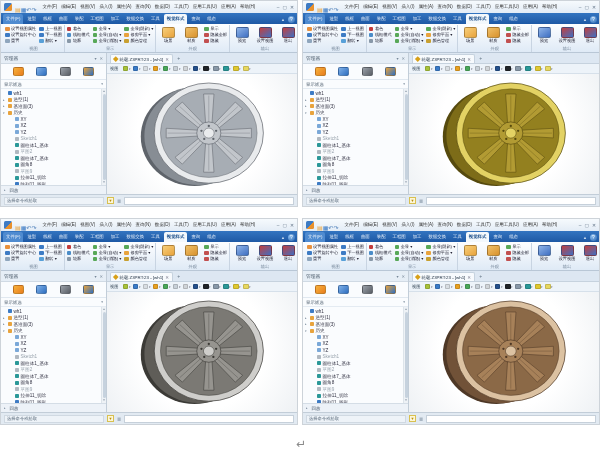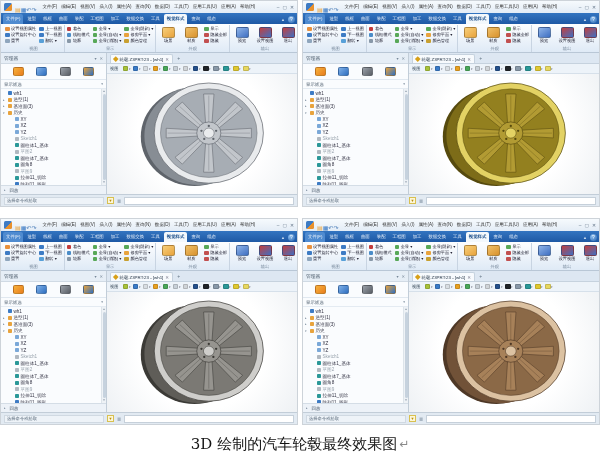--- a/index.html
+++ b/index.html
@@ -1635,16 +1635,15 @@
     </div>
     <div class="statusbar">
       <span class="status-left">选择命令或拾取</span>
       <span class="funnel-icon">▼</span>
       <span class="list-icon">≣</span>
       <input class="status-input" style="">
     </div>
   </div>
 </div>
   <div class="caption">
-    <span>3D 绘制的汽车轮毂最终效果图</span>
     <span class="caption-mark">↵</span>
   </div>
 </div>
 
 </body></html>

